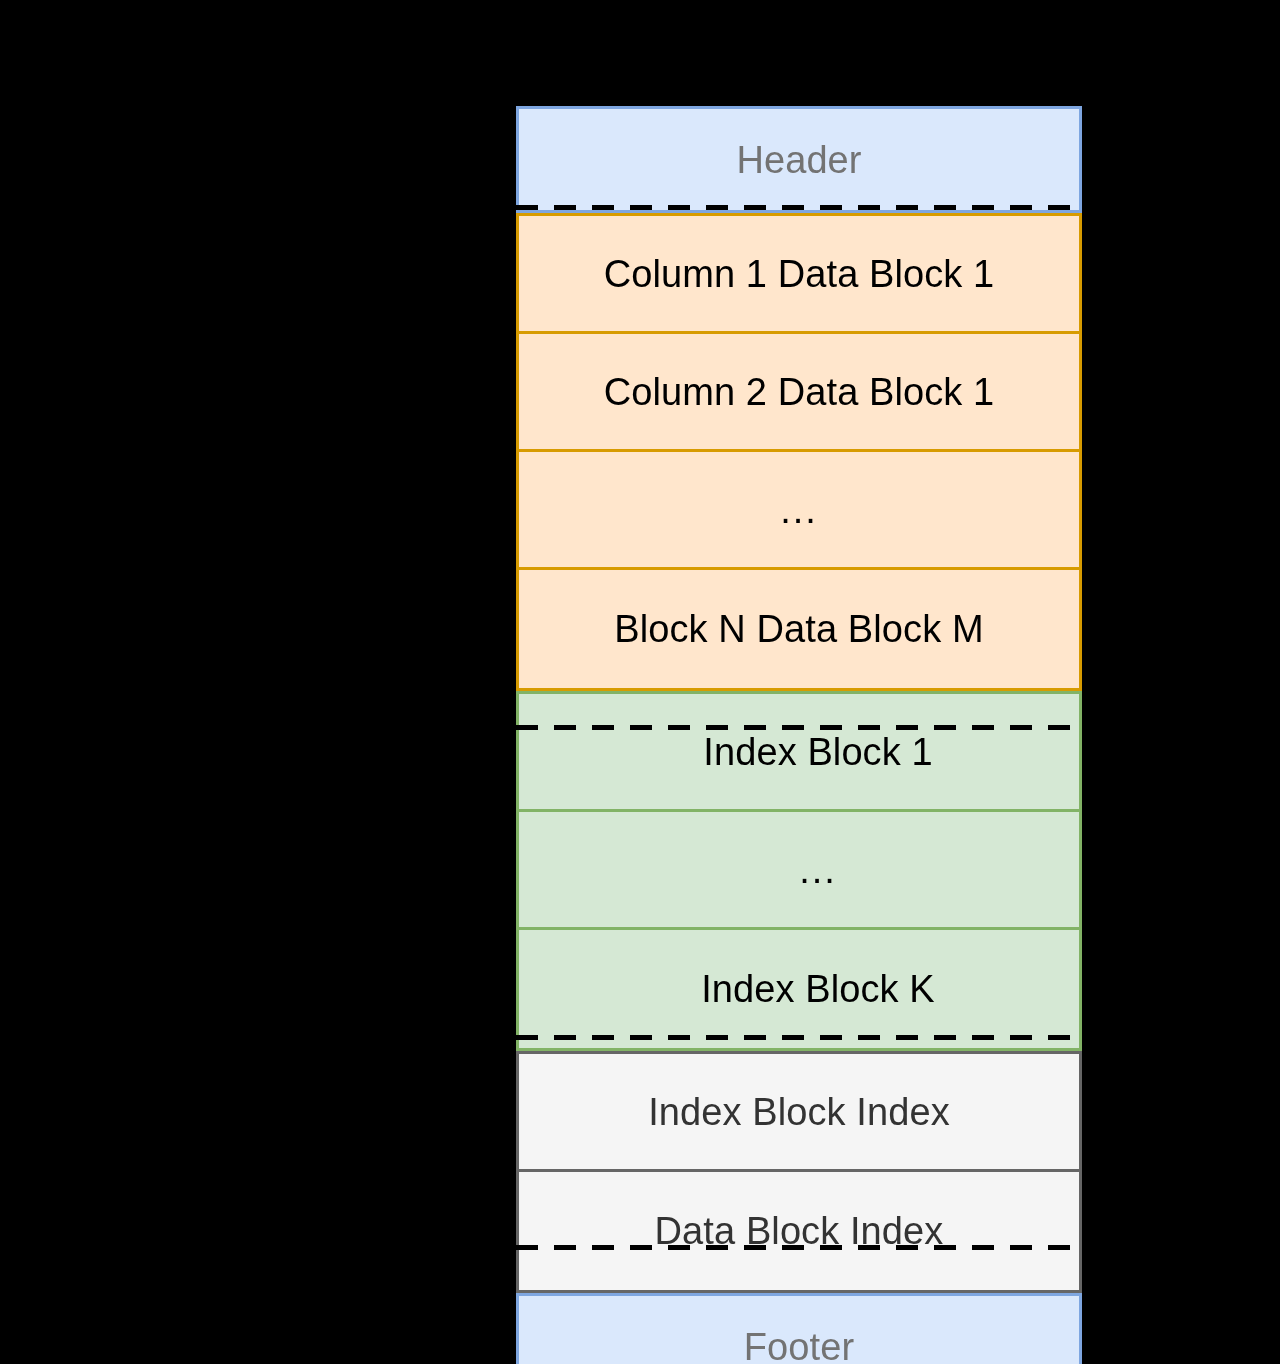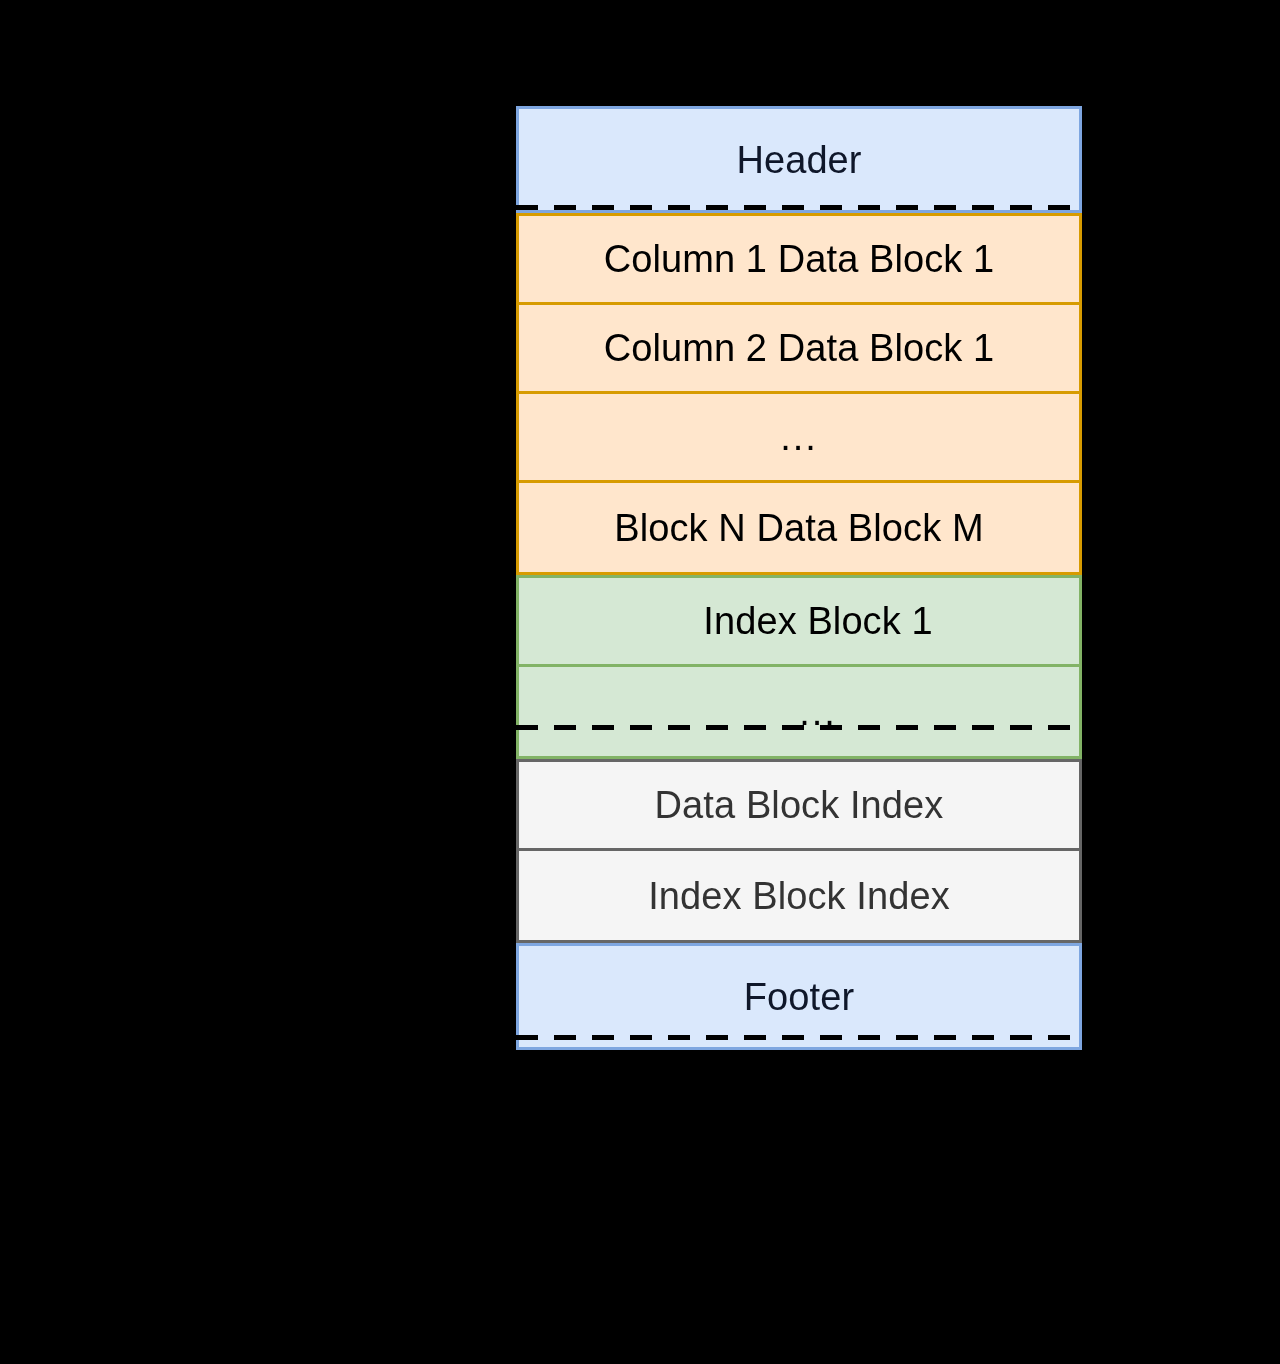--- a/index.html
+++ b/index.html
@@ -33,38 +33,38 @@
     box-sizing: border-box;
   }
 
   .group {
     position: relative;
     box-sizing: border-box;
   }
 
   .block {
     box-sizing: border-box;
-    height: 89px;
+    height: 118px;
     display: flex;
     align-items: center;
     justify-content: center;
     font-size: 38px;
     line-height: 1;
     letter-spacing: 0.1px;
     white-space: nowrap;
   }
 
   
   .group-blue {
     border: 3px solid #7ea6e0;
     background: #dae8fc;
   }
   .group-blue .block {
     height: 101px;
-    color: #0f172a;
+    color: #737373;
     background: transparent;
     border: none;
   }
 
   
   .group-orange {
     border: 3px solid #d79b00;
     background: #ffe6cc;
   }
   .group-orange .block {
@@ -137,25 +137,26 @@
     <div class="group group-orange">
       <div class="block">Column 1 Data Block 1</div>
       <div class="block">Column 2 Data Block 1</div>
       <div class="block ellipsis">...</div>
       <div class="block">Block N Data Block M</div>
     </div>
 
     <div class="group group-green">
       <div class="block">Index Block 1</div>
       <div class="block ellipsis">...</div>
+      <div class="block">Index Block K</div>
     </div>
 
     <div class="group group-gray">
+      <div class="block">Index Block Index</div>
       <div class="block">Data Block Index</div>
-      <div class="block">Index Block Index</div>
     </div>
 
     <div class="group group-blue">
       <div class="block">Footer</div>
     </div>
 
   </div>
 
   <div class="separator" style="top:205px"></div>
   <div class="separator" style="top:725px"></div>

